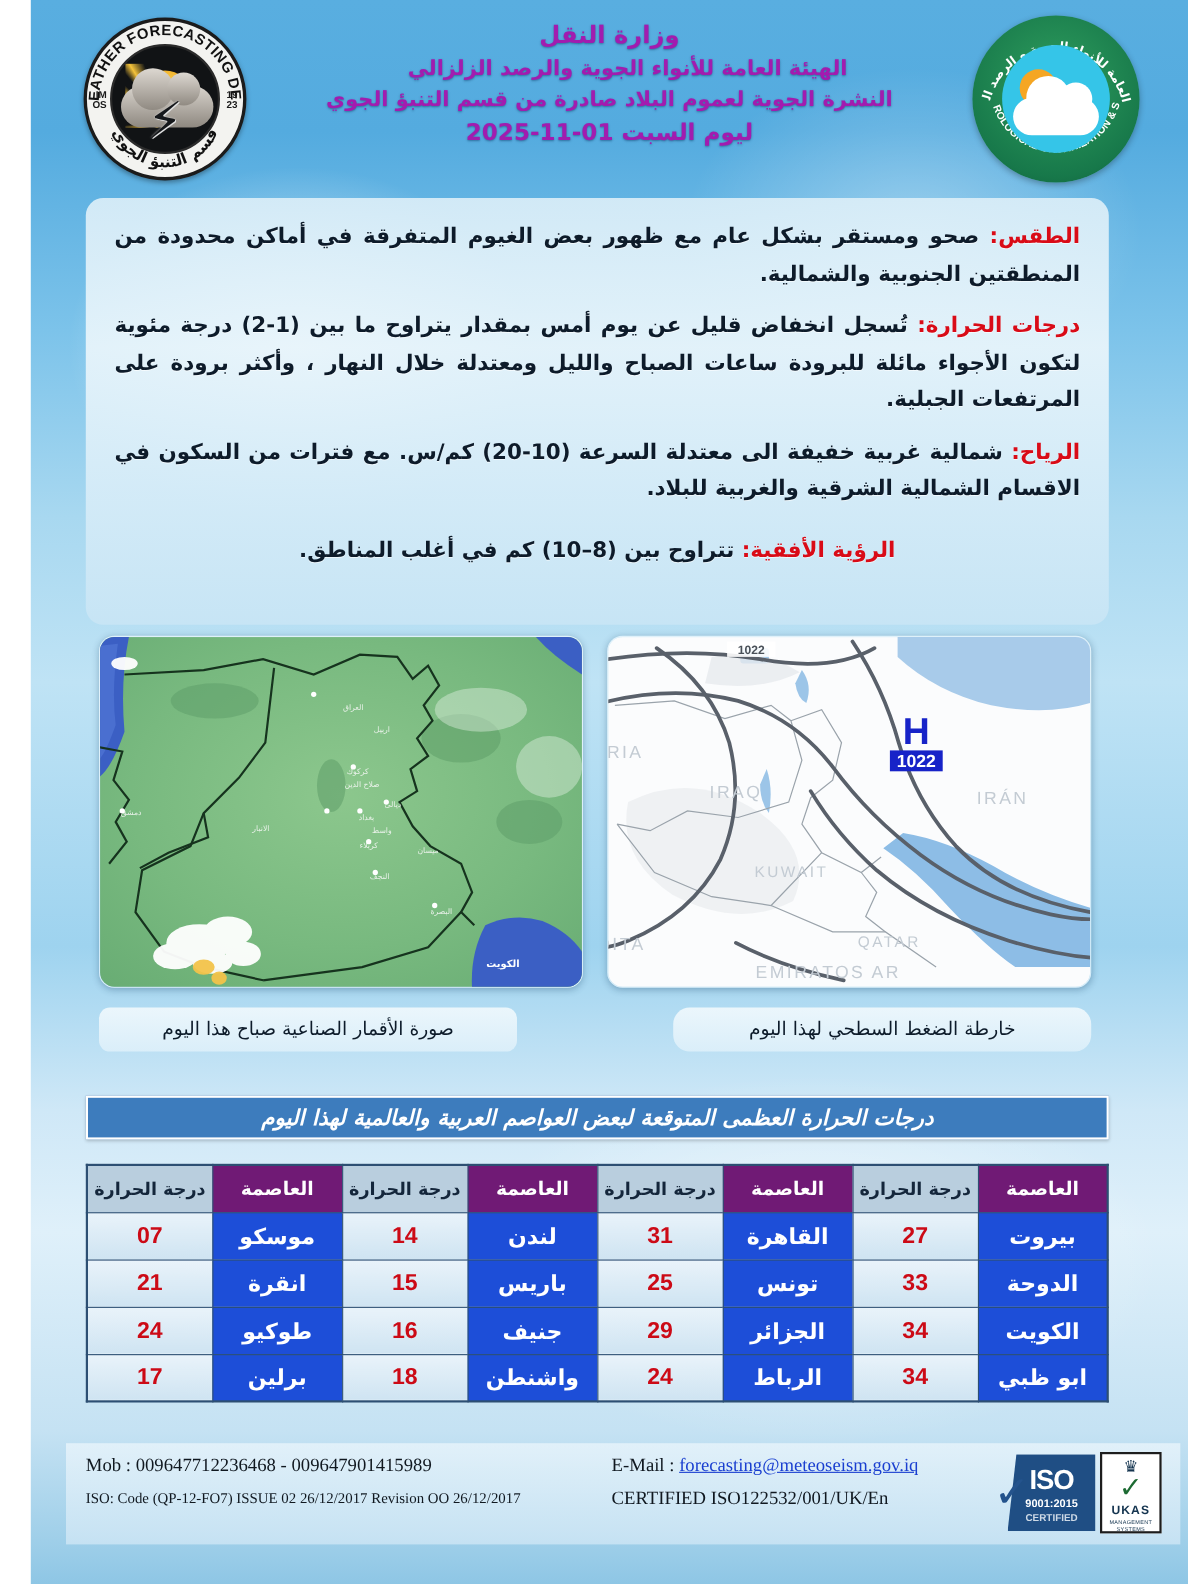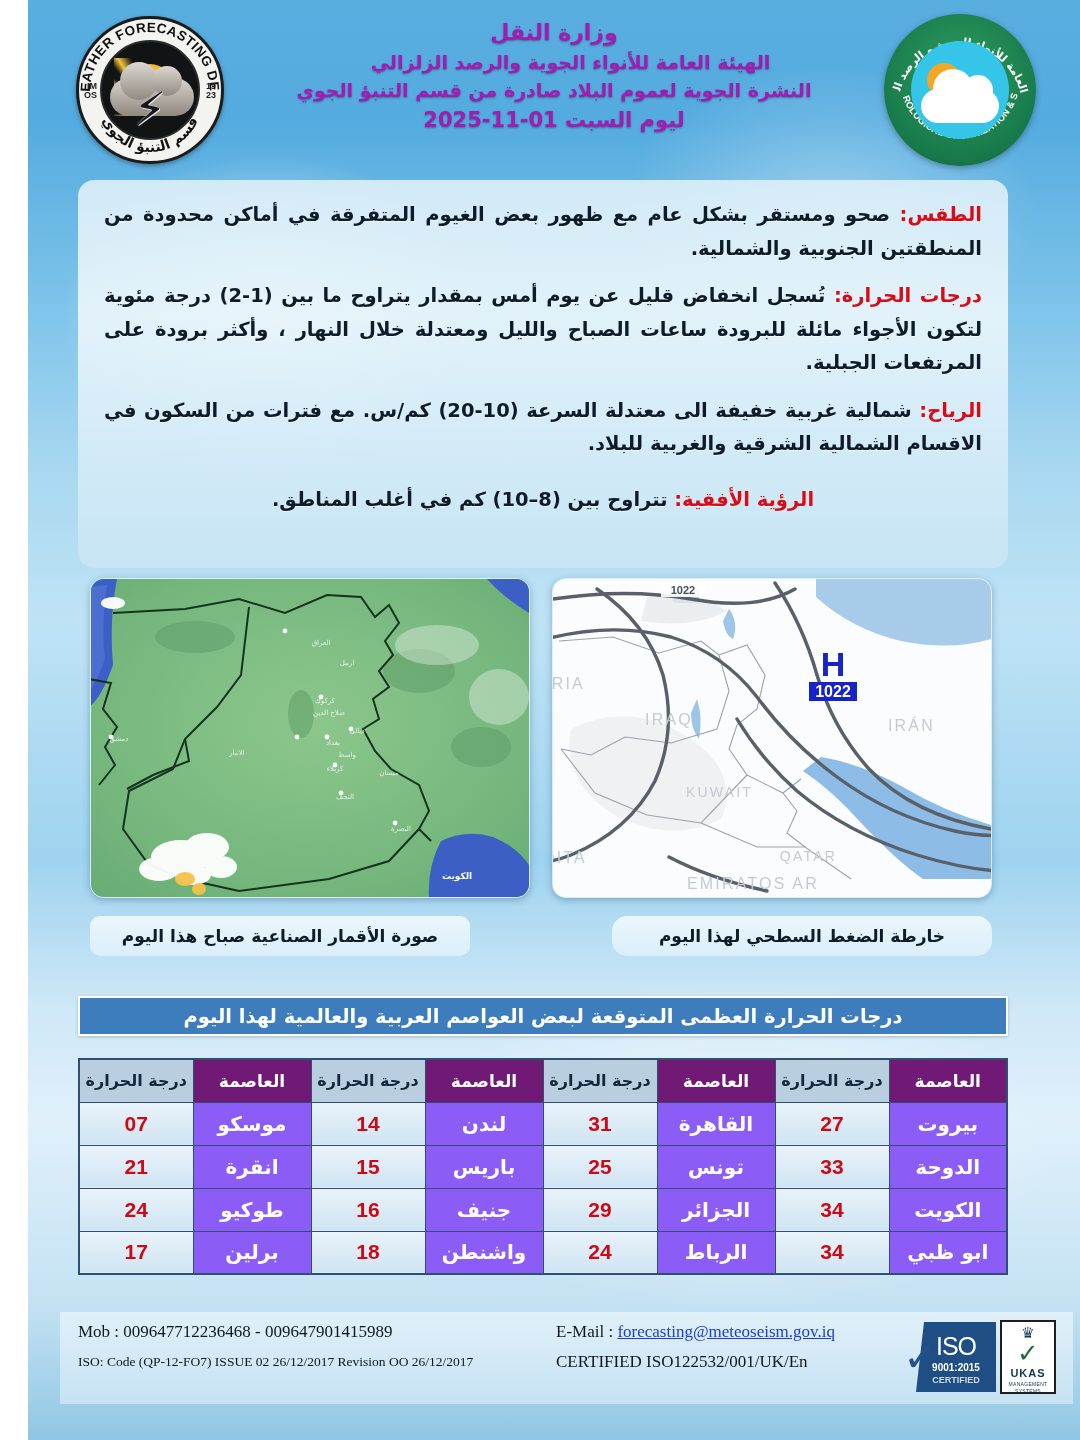--- a/index.html
+++ b/index.html
@@ -251,36 +251,37 @@
     position: absolute;
     left: 78px; top: 916px;
     width: 930px; height: 46px;
   }
   .caption {
     position: absolute; top: 0;
     width: 380px; height: 40px;
     background: linear-gradient(to bottom, rgba(243,250,253,0.88), rgba(222,240,250,0.88));
     border-radius: 10px;
     display: flex; align-items: center; justify-content: center;
-    font-size: 17px; font-weight: bold; color: #0d1b2a;
+    font-size: 17px; font-weight: normal; color: #0d1b2a;
   }
   .caption-pressure { right: 16px; border-radius: 15px; }
   .caption-sat { left: 12px; }
 
   
   .table-title {
     position: absolute;
     left: 78px; top: 996px;
     width: 930px; height: 40px;
     background: #3d7cbd;
     border: 2px solid #ffffff;
     box-shadow: 0 1px 3px rgba(0,0,0,0.22);
     display: flex; align-items: center; justify-content: center;
     color: #ffffff; font-size: 19.5px; font-weight: bold;
     letter-spacing: 0.2px;
+    font-style: italic;
   }
 
   .temp-table {
     position: absolute;
     left: 78px; top: 1058px;
     width: 930px;
     border-collapse: collapse;
     table-layout: fixed;
     border: 2px solid #2d4f73;
   }
@@ -295,21 +296,21 @@
     background: #701a75;
     color: #ffffff;
     font-size: 17px;
   }
   .temp-table th.h-temp {
     background: #b9cede;
     color: #14263b;
     font-size: 16px;
   }
   .temp-table td.c-city {
-    background: #8b5cf6;
+    background: #1d4ed8;
     color: #ffffff;
     font-size: 20px;
   }
   .temp-table td.c-temp {
     background: linear-gradient(to bottom, #e9f3fa, #cfe4f2);
     color: #cc0a16;
     font-size: 21px;
     font-family: "Liberation Sans", sans-serif;
   }
   .col-city { width: 118px; }
@@ -348,21 +349,21 @@
   }
   .badge-iso .trap {
     position: absolute; left: 18px; top: 2px;
     width: 80px; height: 70px;
     background: #1f4e84;
     clip-path: polygon(10% 0%, 100% 0%, 100% 100%, 0% 100%);
     color: #ffffff; text-align: center;
   }
   .badge-iso .iso-word {
     font-family: "Liberation Sans", sans-serif;
-    font-weight: normal; font-size: 25px; line-height: 1;
+    font-weight: bold; font-size: 25px; line-height: 1;
     padding-top: 12px; letter-spacing: -1px;
   }
   .badge-iso .iso-std {
     font-family: "Liberation Sans", sans-serif;
     font-size: 10px; font-weight: bold; margin-top: 3px;
   }
   .badge-iso .iso-cert {
     font-family: "Liberation Sans", sans-serif;
     font-size: 9px; font-weight: bold; margin-top: 2px;
     color: #cdd9e6;

